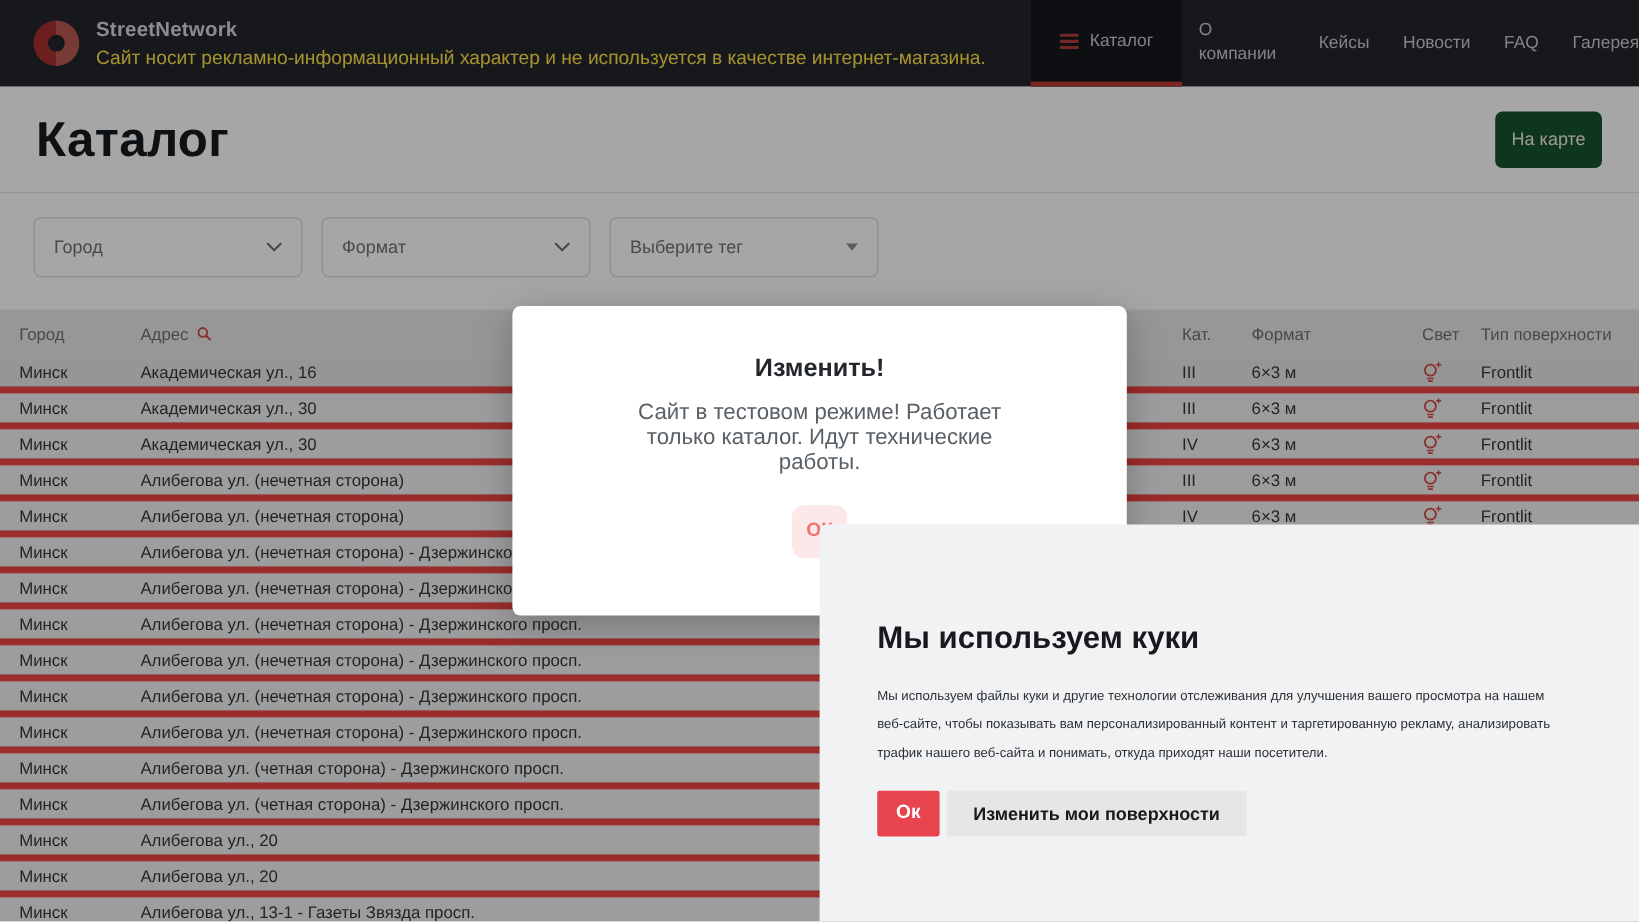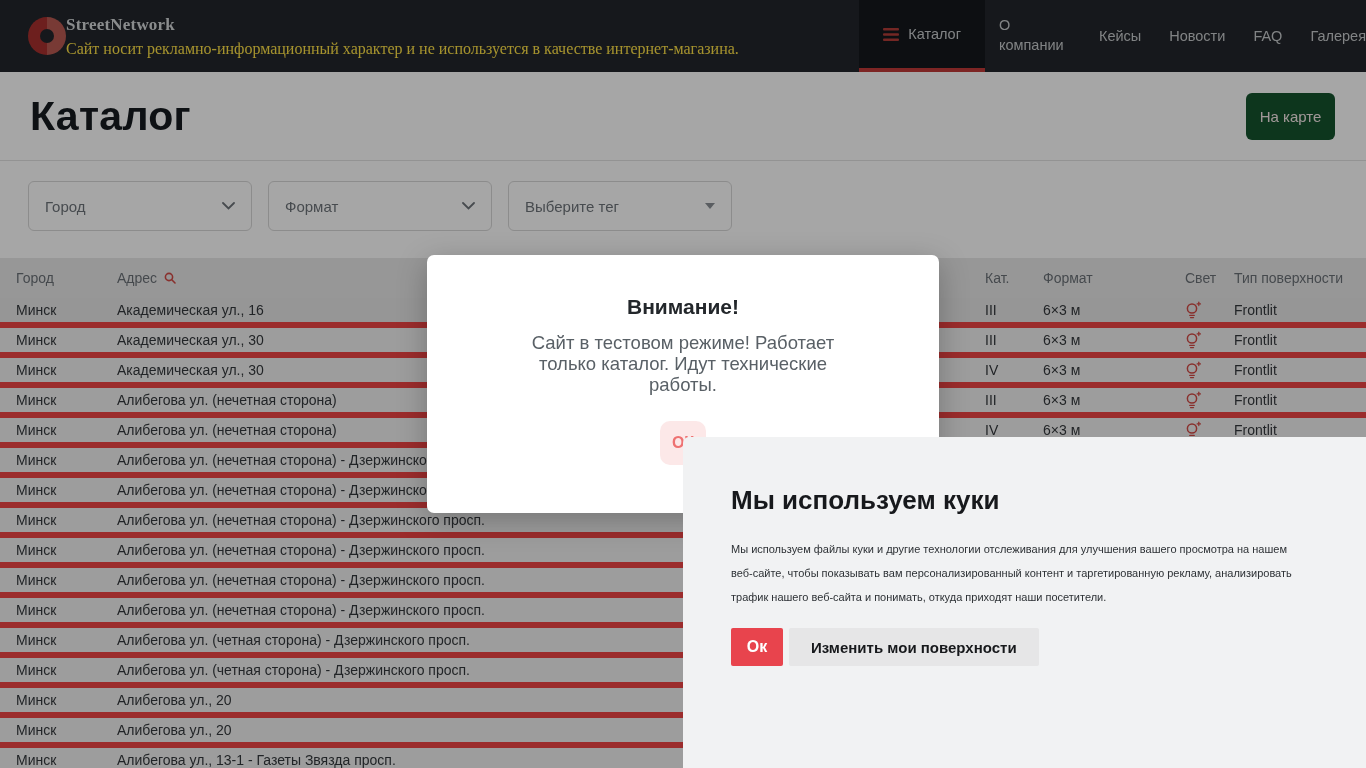--- a/index.html
+++ b/index.html
@@ -1,21 +1,21 @@
 <!DOCTYPE html>
 <html lang="ru"><head>
 <meta charset="utf-8">
 <style>
   * { margin:0; padding:0; box-sizing:border-box; }
   html,body { width:1366px; height:768px; overflow:hidden; background:#fff;
     font-family:"Liberation Sans", sans-serif; position:relative; }
 
   
   .navbar { height:72px; background:#22262b; display:flex; align-items:stretch; }
-  .brand { flex:1; display:flex; align-items:center; gap:0; padding-left:28px; min-width:0;font-family:Liberation Serif, serif; }
+  .brand { flex:1; display:flex; align-items:center; gap:14px; padding-left:28px; min-width:0; }
   .logo { width:38px; height:38px; border-radius:50%; position:relative; flex:0 0 auto;
     background:linear-gradient(90deg,#a8302e 0 50%,#b85a52 50% 100%); }
   .logo::after { content:""; position:absolute; inset:12px; border-radius:50%; background:#22262b; }
   .brand-name { font-size:17px; font-weight:700; color:#d4d7d9; letter-spacing:.2px; }
   .brand-tagline { font-size:16px; color:#fde047; margin-top:5px; white-space:nowrap; overflow:hidden; }
   .nav-items { display:flex; align-items:stretch; margin-right:-14px; }
   .nav-item { display:flex; align-items:center; gap:9px; padding:0 14px; font-size:14.5px;
     color:#c7cacc; white-space:nowrap; cursor:pointer; }
   .nav-item.active { background:#15181c; border-bottom:4px solid #c13a38; padding:0 24px; }
   .nav-item.two-line { white-space:normal; width:100px; line-height:1.35; }
@@ -53,21 +53,21 @@
     box-shadow:0 8px 30px rgba(0,0,0,.25); }
   .modal-title { font-size:21px; font-weight:700; color:#23272b; }
   .modal-body { width:345px; margin:13px auto 0; font-size:18.5px; line-height:21px; color:#596066; }
   .modal-ok { display:block; margin:26px auto 0; width:46px; height:44px; border:none;
     border-radius:10px; background:#fce8e8; color:#ee7272; font-size:16px; font-weight:700;
     font-family:inherit; cursor:pointer; }
 
   
   .cookie { position:absolute; left:683px; top:437px; right:0; bottom:0; background:#f1f2f3;
     z-index:30; padding:48px 70px 0 48px; border-top-left-radius:6px; }
-  .cookie-title { font-size:26px; font-weight:700; color:#17191c; }
+  .cookie-title { font-size:26px; font-weight:700; color:#17191c;margin-top:31px; }
   .cookie-body { margin-top:21px; font-size:11px; line-height:24px; color:#2d3135; max-width:575px; }
   .cookie-actions { margin-top:19px; display:flex; gap:6px; }
   .cookie-ok { width:52px; height:38px; border:none; border-radius:2px; background:#e8444d;
     color:#fff; font-size:16px; font-weight:700; font-family:inherit; cursor:pointer; }
   .cookie-prefs { height:38px; padding:0 22px; border:none; border-radius:2px; background:#e6e6e7;
     color:#17191c; font-size:15px; font-weight:700; font-family:inherit; cursor:pointer; }
 </style>
 </head>
 <body>
 
@@ -456,21 +456,21 @@
       </span>
     </div>
     <div class="cell"></div>
   </div>
 </div>
 </section>
 
 <div class="overlay"></div>
 
 <div class="modal">
-  <div class="modal-title">Внимание!</div>
+  <div class="modal-title">Изменить!</div>
   <div class="modal-body">Сайт в тестовом режиме! Работает только каталог. Идут технические работы.</div>
   <button class="modal-ok">ОК</button>
 </div>
 
 <aside class="cookie">
   <div class="cookie-title">Мы используем куки</div>
   <p class="cookie-body">Мы используем файлы куки и другие технологии отслеживания для улучшения вашего просмотра на нашем веб-сайте, чтобы показывать вам персонализированный контент и таргетированную рекламу, анализировать трафик нашего веб-сайта и понимать, откуда приходят наши посетители.</p>
   <div class="cookie-actions">
     <button class="cookie-ok">Ок</button>
     <button class="cookie-prefs">Изменить мои поверхности</button>

